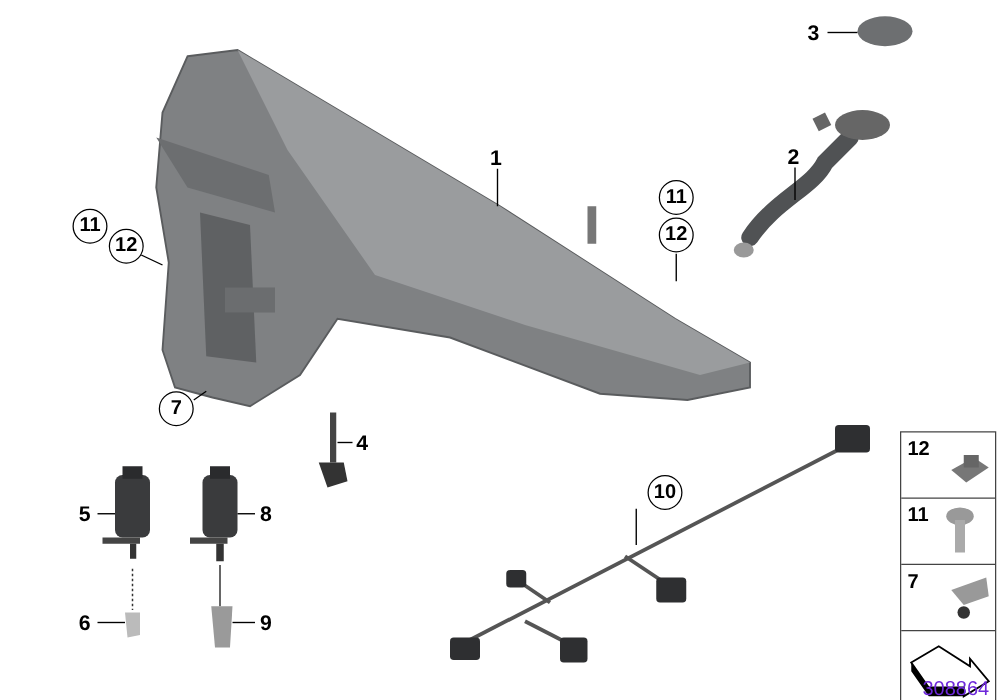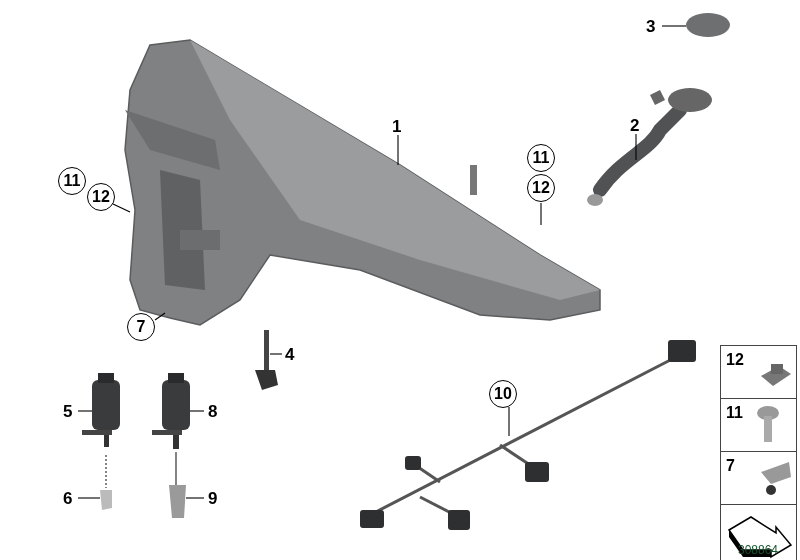--- a/index.html
+++ b/index.html
@@ -4,21 +4,21 @@
 <style>
   html,body{margin:0;padding:0;background:#fff;}
   body{width:800px;height:560px;position:relative;overflow:hidden;font-family:"Liberation Sans",sans-serif;}
   .lbl{position:absolute;font-weight:bold;font-size:17px;color:#000;line-height:1;}
   .circ{position:absolute;width:28px;height:28px;border:1.6px solid #000;border-radius:50%;background:#fff;display:flex;align-items:center;justify-content:center;font-weight:bold;font-size:16px;color:#000;box-sizing:border-box;}
   svg.art{position:absolute;left:0;top:0;}
   .legend{position:absolute;left:720px;top:345px;width:75px;border:1px solid #444;background:#fff;}
   .legend .cell{height:52px;border-bottom:1px solid #444;position:relative;}
   .legend .cell:last-child{border-bottom:none;height:60px;}
   .legend .num{position:absolute;left:5px;top:5px;font-weight:bold;font-size:16px;}
-  .docnum{position:absolute;left:738px;top:543px;font-size:12px;color:#14532d;}
+  .docnum{position:absolute;left:738px;top:543px;font-size:16px;color:#6d28d9;}
 </style>
 </head>
 <body>
 
 <svg class="art" width="800" height="560">
 
   <g>
     <path d="M150,45 L190,40 L400,165 L540,255 L600,290 L600,310 L550,320 L480,315 L360,270 L270,255 L240,300 L200,325 L170,318 L140,310 L130,280 L135,210 L125,150 L130,90 Z" fill="#7f8183" stroke="#5a5c5e" stroke-width="1.5"></path>
     <path d="M190,40 L400,165 L540,255 L600,290 L560,300 L420,260 L300,220 L230,120 Z" fill="#9a9c9e"></path>
     <path d="M125,110 L215,140 L220,170 L150,150 Z" fill="#6c6e70"></path>
@@ -91,21 +91,21 @@
 
 <div class="lbl" style="left:392px;top:118px;">1</div>
 <div class="lbl" style="left:630px;top:117px;">2</div>
 <div class="lbl" style="left:646px;top:18px;">3</div>
 <div class="lbl" style="left:285px;top:346px;">4</div>
 <div class="lbl" style="left:63px;top:403px;">5</div>
 <div class="lbl" style="left:63px;top:490px;">6</div>
 <div class="circ" style="left:127px;top:313px;">7</div>
 <div class="lbl" style="left:208px;top:403px;">8</div>
 <div class="lbl" style="left:208px;top:490px;">9</div>
-<div class="circ" style="left:489px;top:380px;">10</div>
+<div class="circ" style="left:518px;top:380px;">10</div>
 <div class="circ" style="left:58px;top:167px;">11</div>
 <div class="circ" style="left:87px;top:183px;">12</div>
 <div class="circ" style="left:527px;top:144px;">11</div>
 <div class="circ" style="left:527px;top:174px;">12</div>
 
 <div class="legend">
   <div class="cell">
     <span class="num">12</span>
     <svg width="75" height="52" style="position:absolute;left:0;top:0">
         <path d="M40,30 L58,20 L70,28 L52,40 Z" fill="#777"></path>

